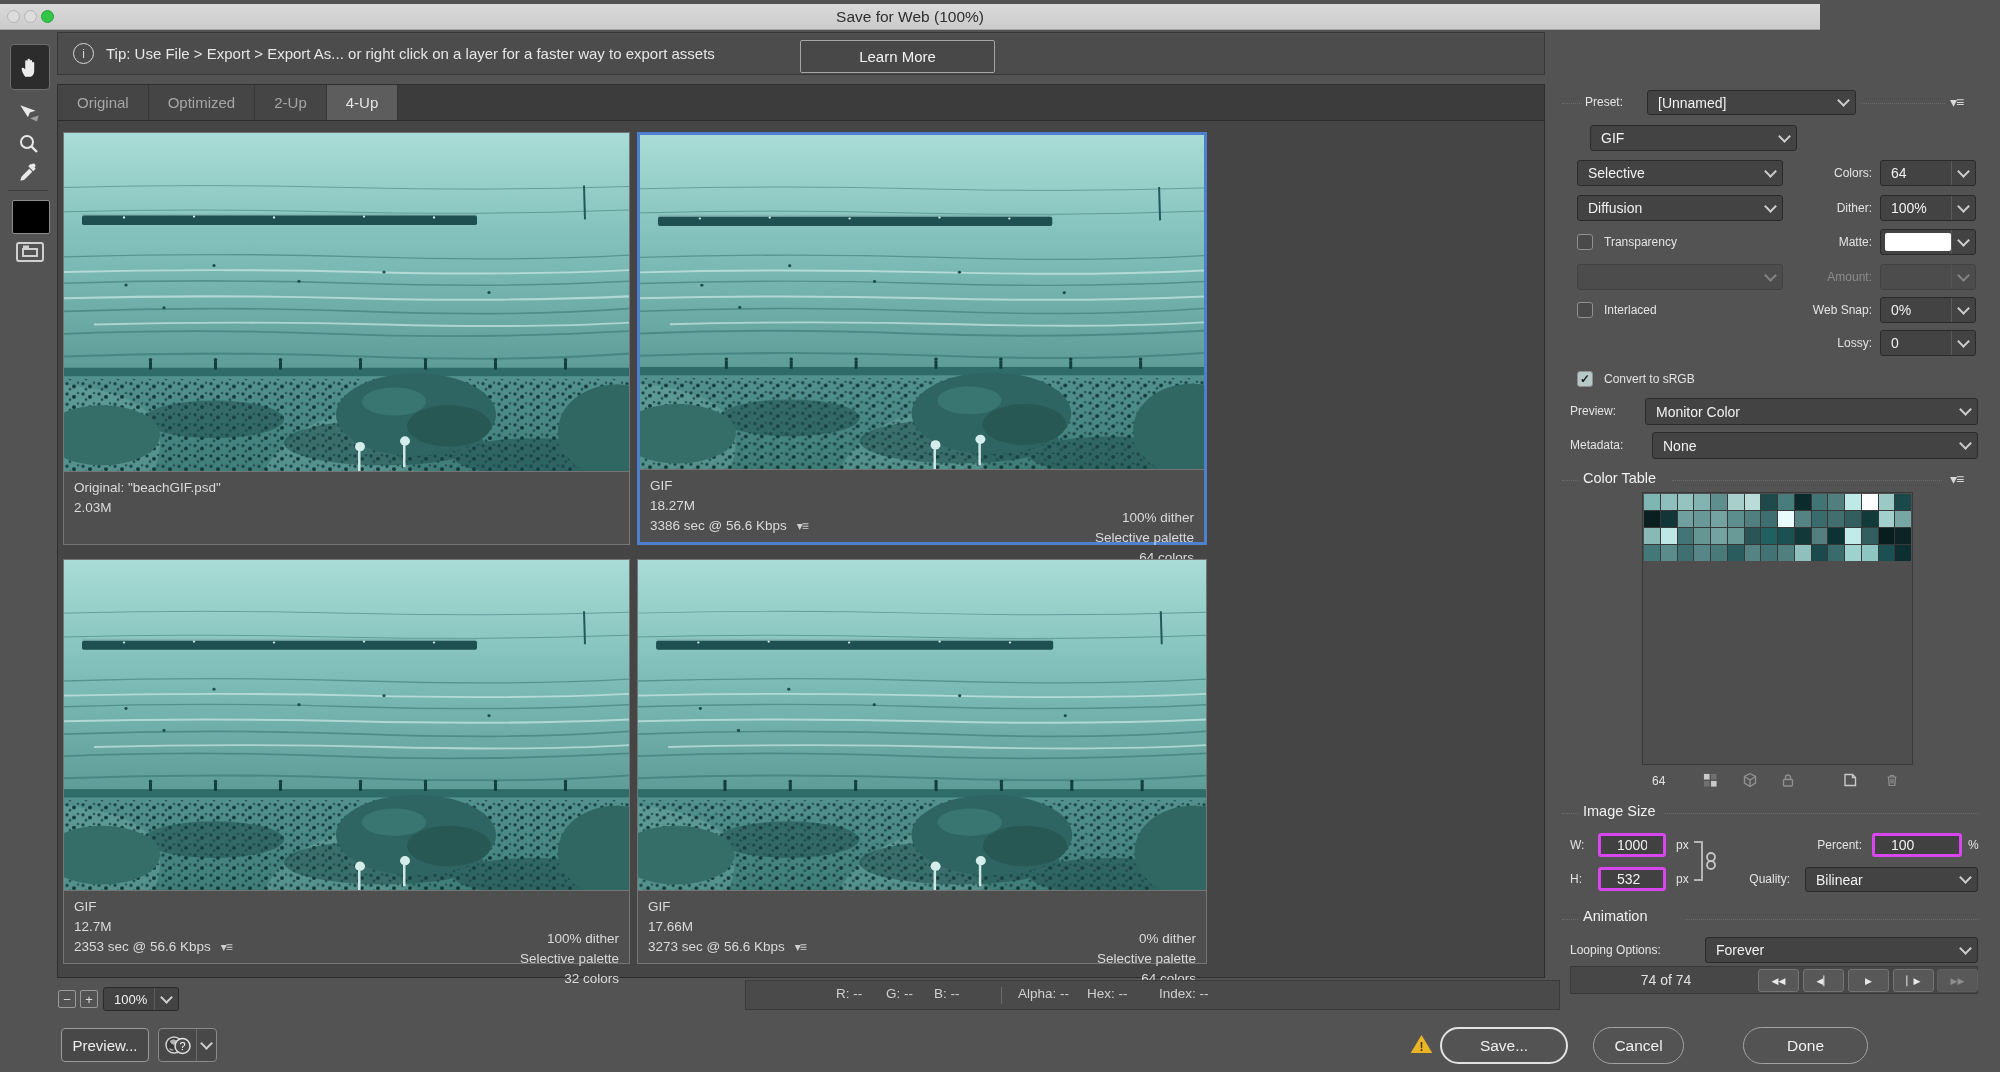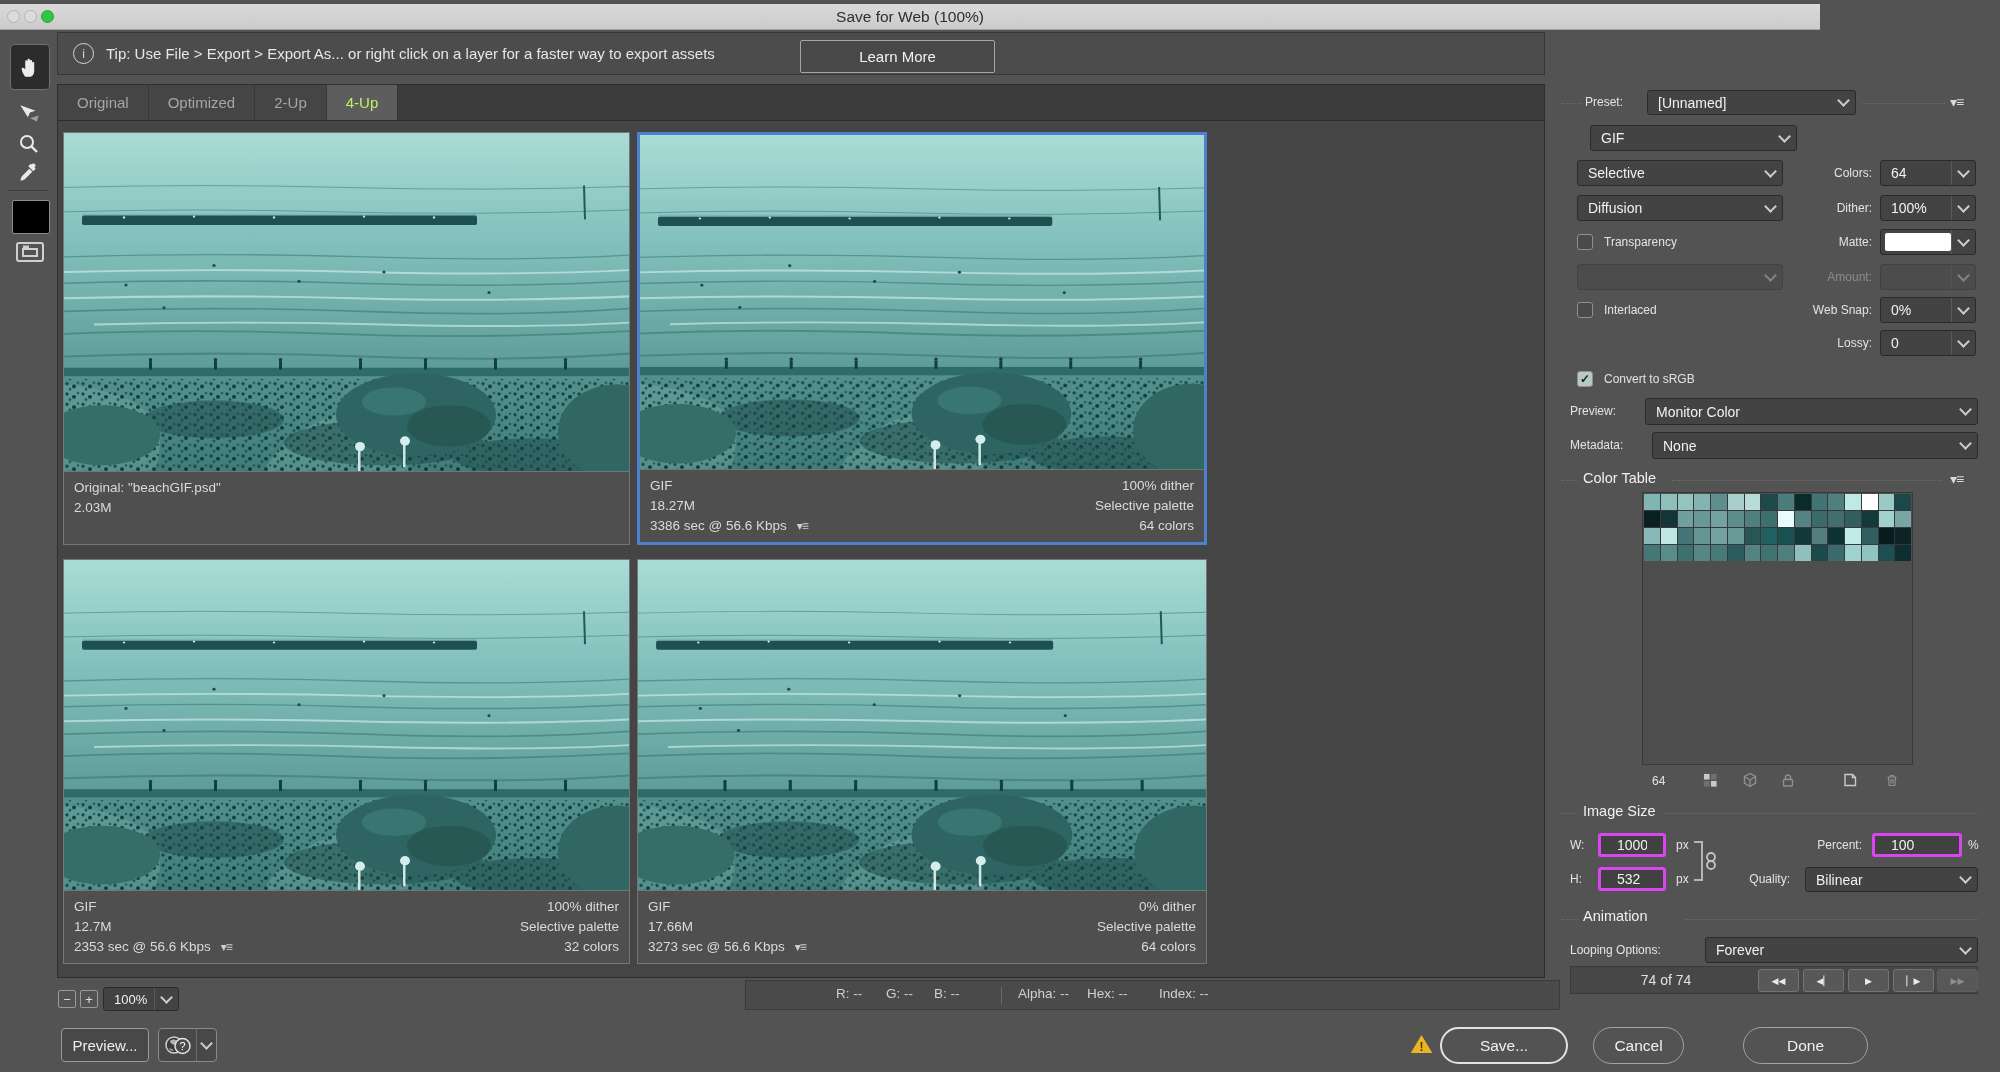--- a/index.html
+++ b/index.html
@@ -53,35 +53,35 @@
   .tiptext{margin-left:12px;font-size:15px;color:#e6e6e6;white-space:nowrap;}
   .learnmore{position:absolute;left:800px;top:40px;width:195px;height:33px;background:#484848;
     border:1px solid #a5a5a5;border-radius:2px;color:#f2f2f2;font-size:15px;
     display:flex;align-items:center;justify-content:center;cursor:pointer;font-family:inherit;}
 
   
   .tabstrip{position:absolute;left:57px;top:84px;width:1488px;height:36px;background:#3c3c3c;
     border:1px solid #2f2f2f;border-bottom:none;box-sizing:border-box;display:flex;}
   .tab{height:100%;display:flex;align-items:center;padding:0 19px;font-size:15px;color:#a6a6a6;
     background:#454545;border-right:1px solid #363636;cursor:pointer;}
-  .tab.active{background:#5d5d5d;color:#bef264;}
+  .tab.active{background:#5d5d5d;color:#e5e5e5;}
 
   
   .previewbox{position:absolute;left:57px;top:120px;width:1488px;height:858px;background:#454545;
     border:1px solid #2d2d2d;box-sizing:border-box;}
   .pane{position:absolute;background:#4f4f4f;border:1px solid #757575;box-sizing:border-box;
     display:flex;flex-direction:column;}
   .pane.selected{border:3px solid #4d80cf;}
   .pane-image{flex:1;overflow:hidden;position:relative;background:#7cb7b2;}
   .pane-image svg{display:block;width:100%;height:100%;}
   .pane-cap{height:73px;flex:none;box-sizing:border-box;padding:6px 10px;display:flex;
     justify-content:space-between;font-size:13.5px;color:#dadada;line-height:20px;
     background:#4f4f4f;border-top:1px solid #757575;}
   .cap-col{white-space:nowrap;}
-  .cap-col.right{text-align:right;}
+  .cap-col.right{text-align:right;margin-top:32px;}
   .cap-menu{color:#cfcfcf;font-size:12px;letter-spacing:-1px;margin-left:10px;cursor:pointer;}
 
   
   .zbtn{position:absolute;width:18px;height:18px;border:1px solid #9a9a9a;border-radius:2px;
     color:#e0e0e0;font-size:13px;display:flex;align-items:center;justify-content:center;
     background:transparent;cursor:pointer;font-family:inherit;box-sizing:border-box;}
   .statusbar{position:absolute;left:745px;top:980px;width:815px;height:30px;background:#4a4a4a;
     border:1px solid #3a3a3a;box-sizing:border-box;font-size:13.5px;color:#d0d0d0;}
   .statusbar span{position:absolute;top:5px;white-space:nowrap;}
   .statusbar .vdiv{position:absolute;left:255px;top:6px;width:1px;height:17px;background:#6a6a6a;}

